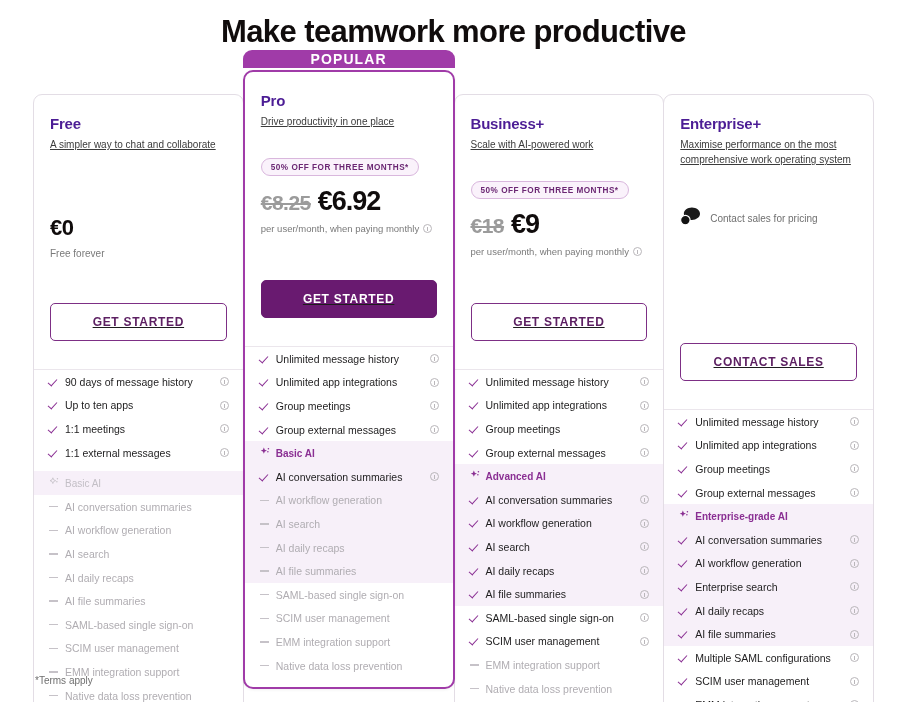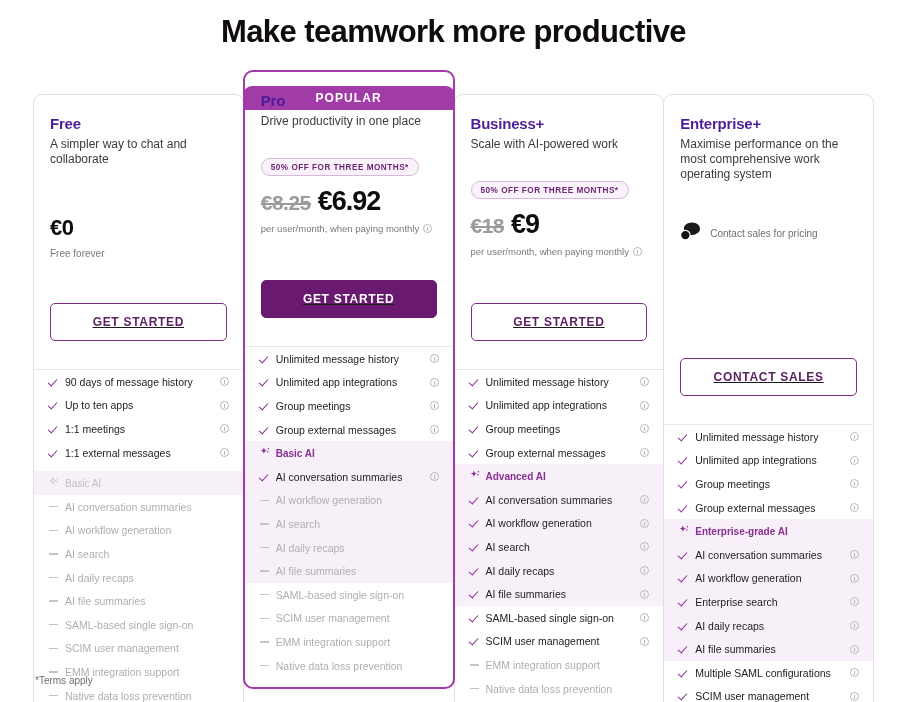--- a/index.html
+++ b/index.html
@@ -46,47 +46,47 @@
     border: 2px solid #a03ba8;
     border-radius: 10px;
     margin-top: -24px;
     min-height: 592px;
     z-index: 5;
     box-shadow: 0 1px 3px rgba(0,0,0,.06);
   }
   .popular-badge {
     position: absolute;
     top: -22px; left: -2px; right: -2px;
-    height: 24px;
+    height: 18px;
     background: #a03ba8;
     border-radius: 9px 9px 0 0;
     color: #ffffff;
-    font-size: 12px;
+    font-size: 14px;
     font-weight: 700;
     letter-spacing: 1.1px;
     display: flex;
     align-items: center;
     justify-content: center;
     z-index: -1;
-    margin-top: 36px;
   }
 
   .card-head { padding: 20px 16px 0 16px; }
   .plan-name {
     font-size: 15px;
     font-weight: 700;
     letter-spacing: -0.2px;
     color: #4c1d95;
     margin-bottom: 5px;
   }
   .plan-desc {
-    font-size: 12px;
+    font-size: 10px;
     line-height: 15px;
     color: #3b3b3b;
     min-height: 30px;
+    text-decoration: underline;
   }
 
   .price-zone {
     padding: 0 16px;
     height: 120px;
     position: relative;
   }
   .discount-pill {
     display: inline-block;
     border: 1px solid #d9b7dd;

